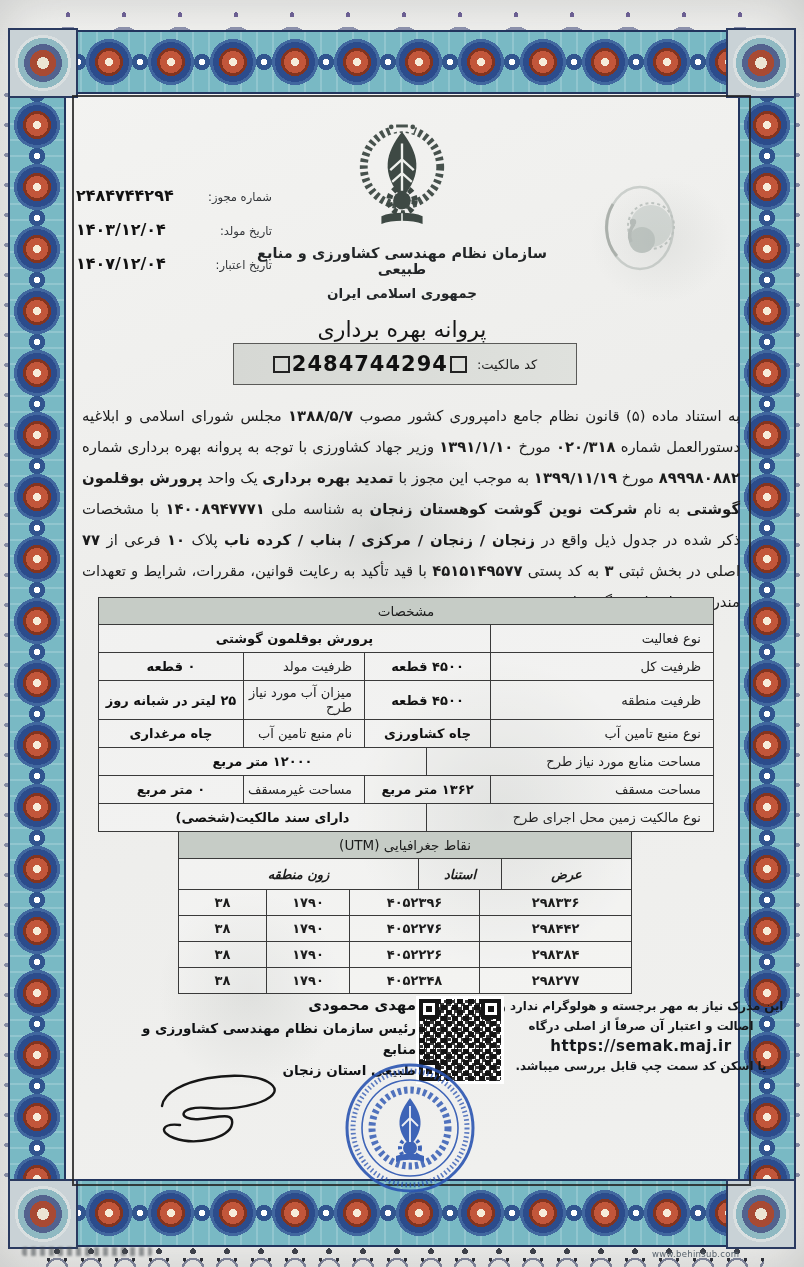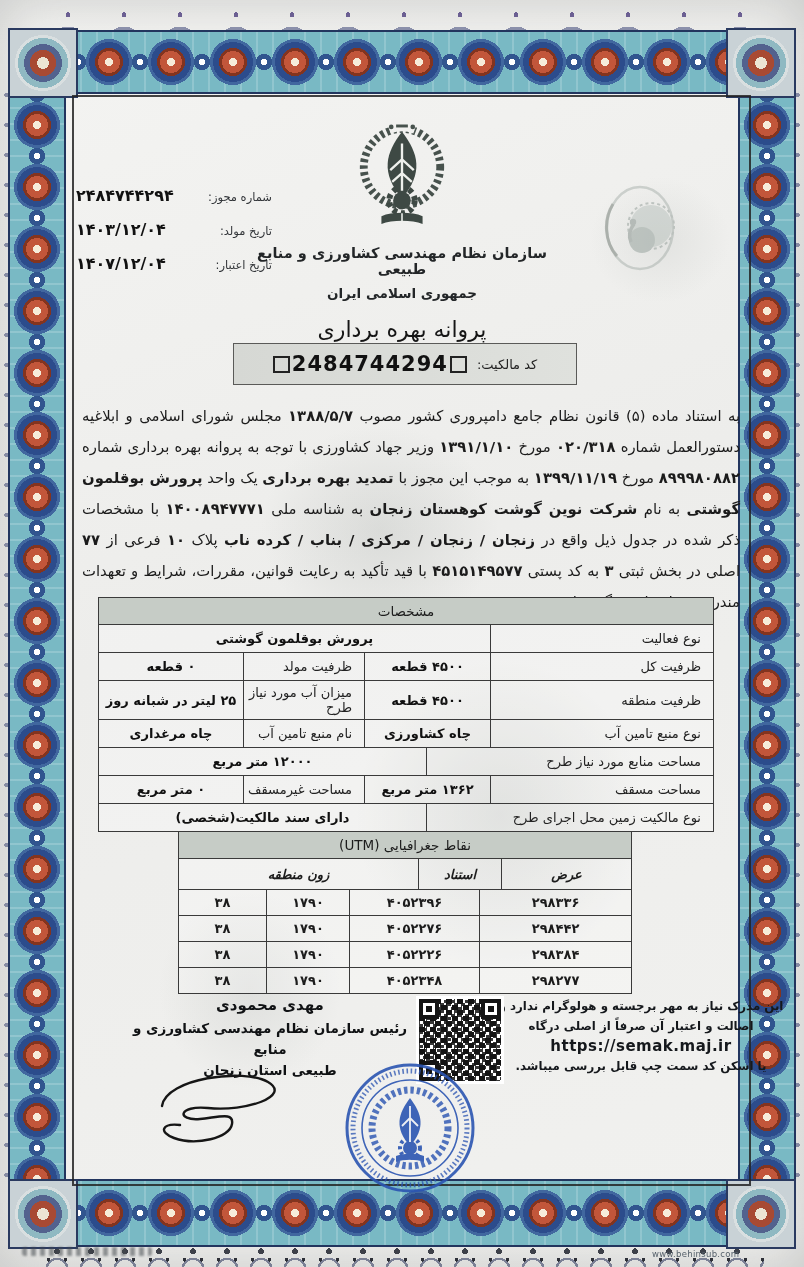--- a/index.html
+++ b/index.html
@@ -112,21 +112,21 @@
   
   .verify{position:absolute;left:497px;top:996px;width:288px;direction:rtl;text-align:center;font-size:11.8px;line-height:20px;color:#15181c;font-weight:bold;}
   .verify .url{direction:ltr;unicode-bidi:isolate;font-size:15px;font-weight:bold;letter-spacing:.5px;}
   .qr{position:absolute;left:419px;top:999px;width:82px;height:82px;background:
       repeating-conic-gradient(#141414 0 25%, rgba(0,0,0,0) 0 50%) 0 0/11px 11px,
       repeating-conic-gradient(rgba(20,20,20,.85) 0 25%, rgba(0,0,0,0) 0 50%) 4px 4px/7px 7px,#fff;
       outline:3px solid #fff;}
   .fp{position:absolute;width:20px;height:20px;border:4px solid #141414;background:#fff;box-sizing:border-box;}
   .fp::after{content:"";position:absolute;left:3px;top:3px;width:6px;height:6px;background:#141414;}
   .fp1{left:0;top:0;} .fp2{right:0;top:0;} .fp3{left:0;bottom:0;}
-  .signer{position:absolute;left:124px;top:996px;width:292px;direction:rtl;text-align:center;color:#101214;}
+  .signer{position:absolute;left:124px;top:996px;width:292px;direction:rtl;text-align:right;color:#101214;}
   .signer-name{font-size:15px;font-weight:bold;}
   .signer-title{font-size:13.5px;font-weight:bold;line-height:21px;margin-top:4px;}
   .signature{position:absolute;left:146px;top:1066px;width:165px;height:95px;}
   .stamp{position:absolute;left:318px;top:1060px;width:184px;height:150px;z-index:6;opacity:.9;}
   .print-smudge{position:absolute;left:22px;top:1247px;width:130px;height:9px;
     background:repeating-linear-gradient(90deg,rgba(70,75,80,.55) 0 5px,rgba(0,0,0,0) 5px 9px);filter:blur(1px);border-radius:3px;}
   .printer-site{position:absolute;left:652px;top:1249px;font-size:8.5px;color:#55606b;letter-spacing:.3px;filter:blur(.4px);}
 </style>
 </head>
 <body>

